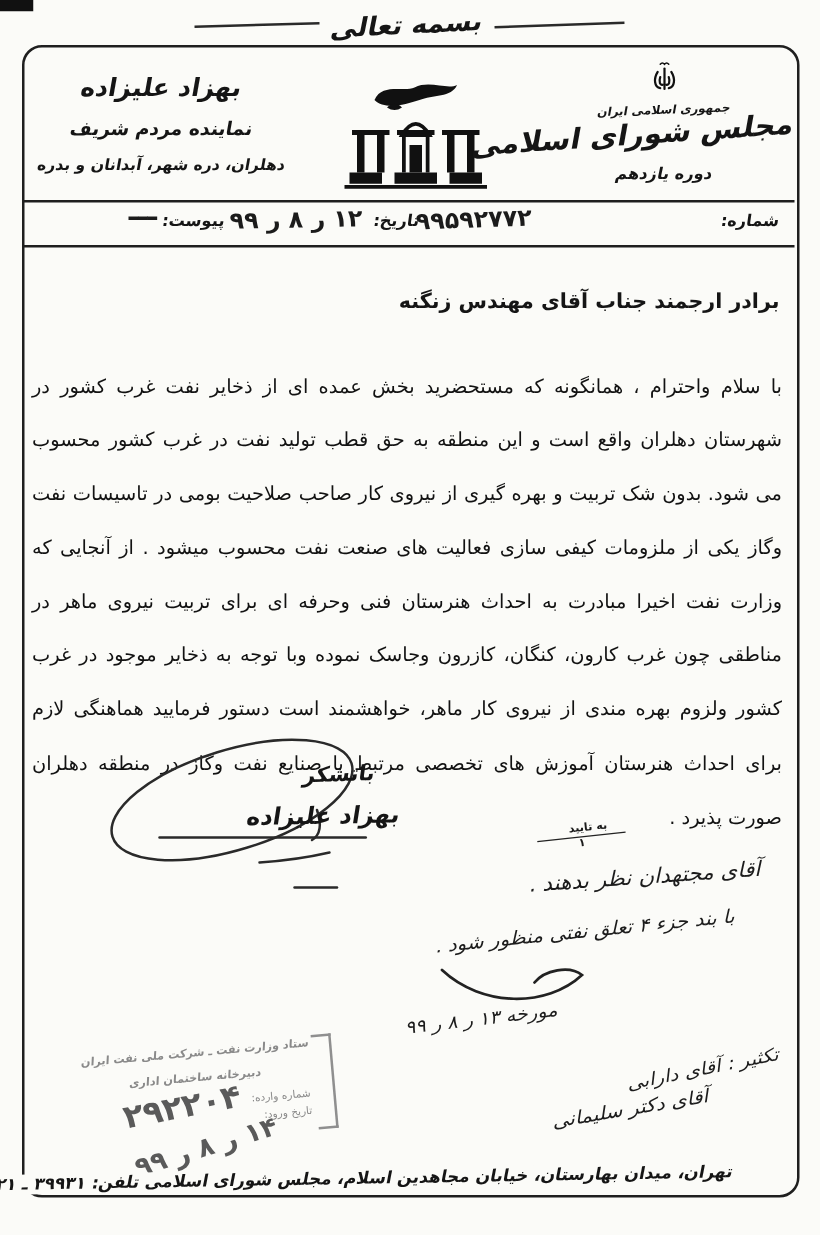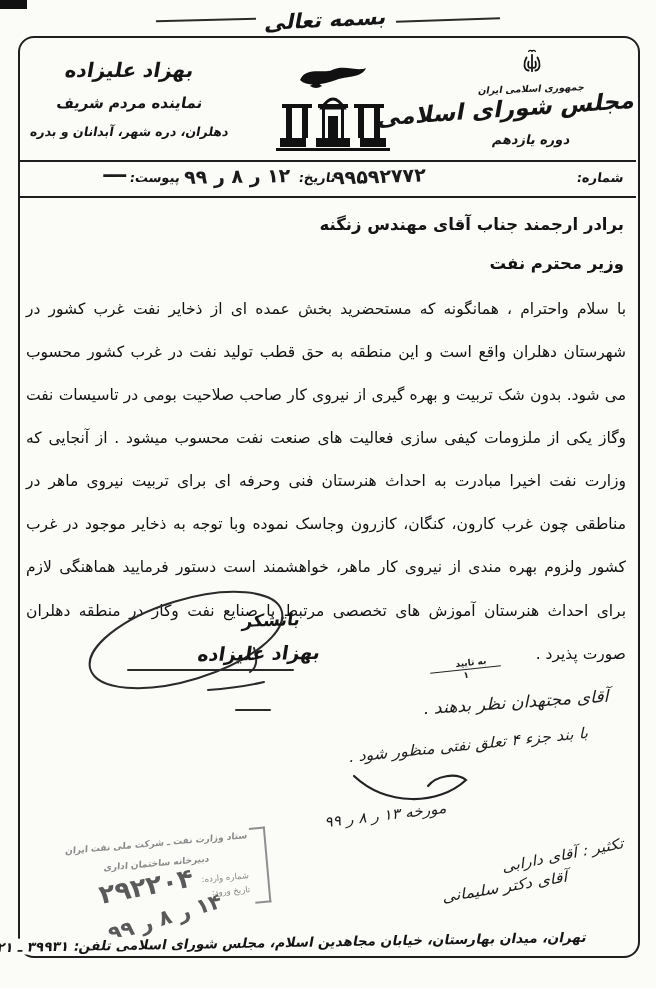--- a/index.html
+++ b/index.html
@@ -41,21 +41,21 @@
   .meta-label{position:absolute;top:9px;font-weight:bold;transform:skewX(-8deg);}
   .meta-hw{position:absolute;font-size:19px;font-weight:bold;color:#1b1b1b;white-space:nowrap;}
   .lbl-number{right:14px;}
   .val-number{right:212px;top:4px;transform:rotate(-2deg);letter-spacing:2px;}
   .lbl-date{right:302px;}
   .val-date{right:348px;top:4px;transform:rotate(-1deg);letter-spacing:3px;}
   .lbl-attach{right:458px;}
   .val-attach{right:512px;top:-4px;font-size:22px;}
 
   
-  .salutation{position:absolute;right:32px;top:206px;left:32px;font-weight:bold;font-size:16.5px;line-height:2.35;}
+  .salutation{position:absolute;right:32px;top:222px;left:32px;font-weight:bold;font-size:16.5px;line-height:2.35;}
   .body-par{position:absolute;right:30px;top:288px;left:26px;font-size:15.5px;line-height:2.78;text-align:justify;color:#121212;}
 
   
   .sig-wrap{position:absolute;left:58px;top:578px;width:270px;height:150px;}
   .sig-svg{position:absolute;left:0;top:0;}
   .sig-thanks{position:absolute;right:28px;top:32px;font-size:17px;font-weight:bold;transform:skewX(-10deg) rotate(-2deg);}
   .sig-name{position:absolute;right:8px;top:64px;font-size:19px;font-weight:bold;transform:skewX(-10deg) rotate(-1deg);letter-spacing:1px;white-space:nowrap;}
 
   
   .hw{color:#1c1c1c;white-space:nowrap;}
@@ -153,21 +153,20 @@
     <span class="meta-label lbl-date">تاریخ:</span>
     <span class="meta-hw val-date">۱۲ ر ۸ ر ۹۹</span>
     <span class="meta-label lbl-attach">پیوست:</span>
     <span class="meta-hw val-attach">ـــ</span>
   </div>
 
   <div class="divider div2"></div>
 
   <div class="salutation">
     <div>برادر ارجمند جناب آقای مهندس زنگنه</div>
-    <div>وزیر محترم نفت</div>
   </div>
 
   <div class="body-par">با سلام واحترام ، همانگونه که مستحضرید بخش عمده ای از ذخایر نفت غرب کشور در شهرستان دهلران واقع است و این منطقه به حق قطب تولید نفت در غرب کشور محسوب می شود. بدون شک تربیت و بهره گیری از نیروی کار صاحب  صلاحیت بومی در تاسیسات نفت وگاز یکی از ملزومات کیفی سازی فعالیت های صنعت نفت محسوب میشود . از آنجایی که وزارت نفت اخیرا مبادرت به احداث هنرستان فنی وحرفه ای برای تربیت نیروی ماهر در مناطقی چون غرب کارون، کنگان، کازرون وجاسک نموده وبا توجه به ذخایر موجود در غرب کشور ولزوم بهره مندی از نیروی کار ماهر، خواهشمند است دستور فرمایید هماهنگی لازم برای احداث هنرستان آموزش های تخصصی مرتبط با صنایع نفت وگاز در منطقه دهلران صورت پذیرد .</div>
 
   <div class="sig-wrap">
     <svg class="sig-svg" width="270" height="150" viewBox="0 0 270 150">
       <g stroke="#2a2a2a" stroke-width="2" fill="none" stroke-linecap="round">
         <ellipse cx="128" cy="62" rx="100" ry="40" transform="rotate(-17 128 62)"></ellipse>
         <path d="M196 70 q6 18 -4 24"></path>
         <path d="M70 92 H235"></path>

